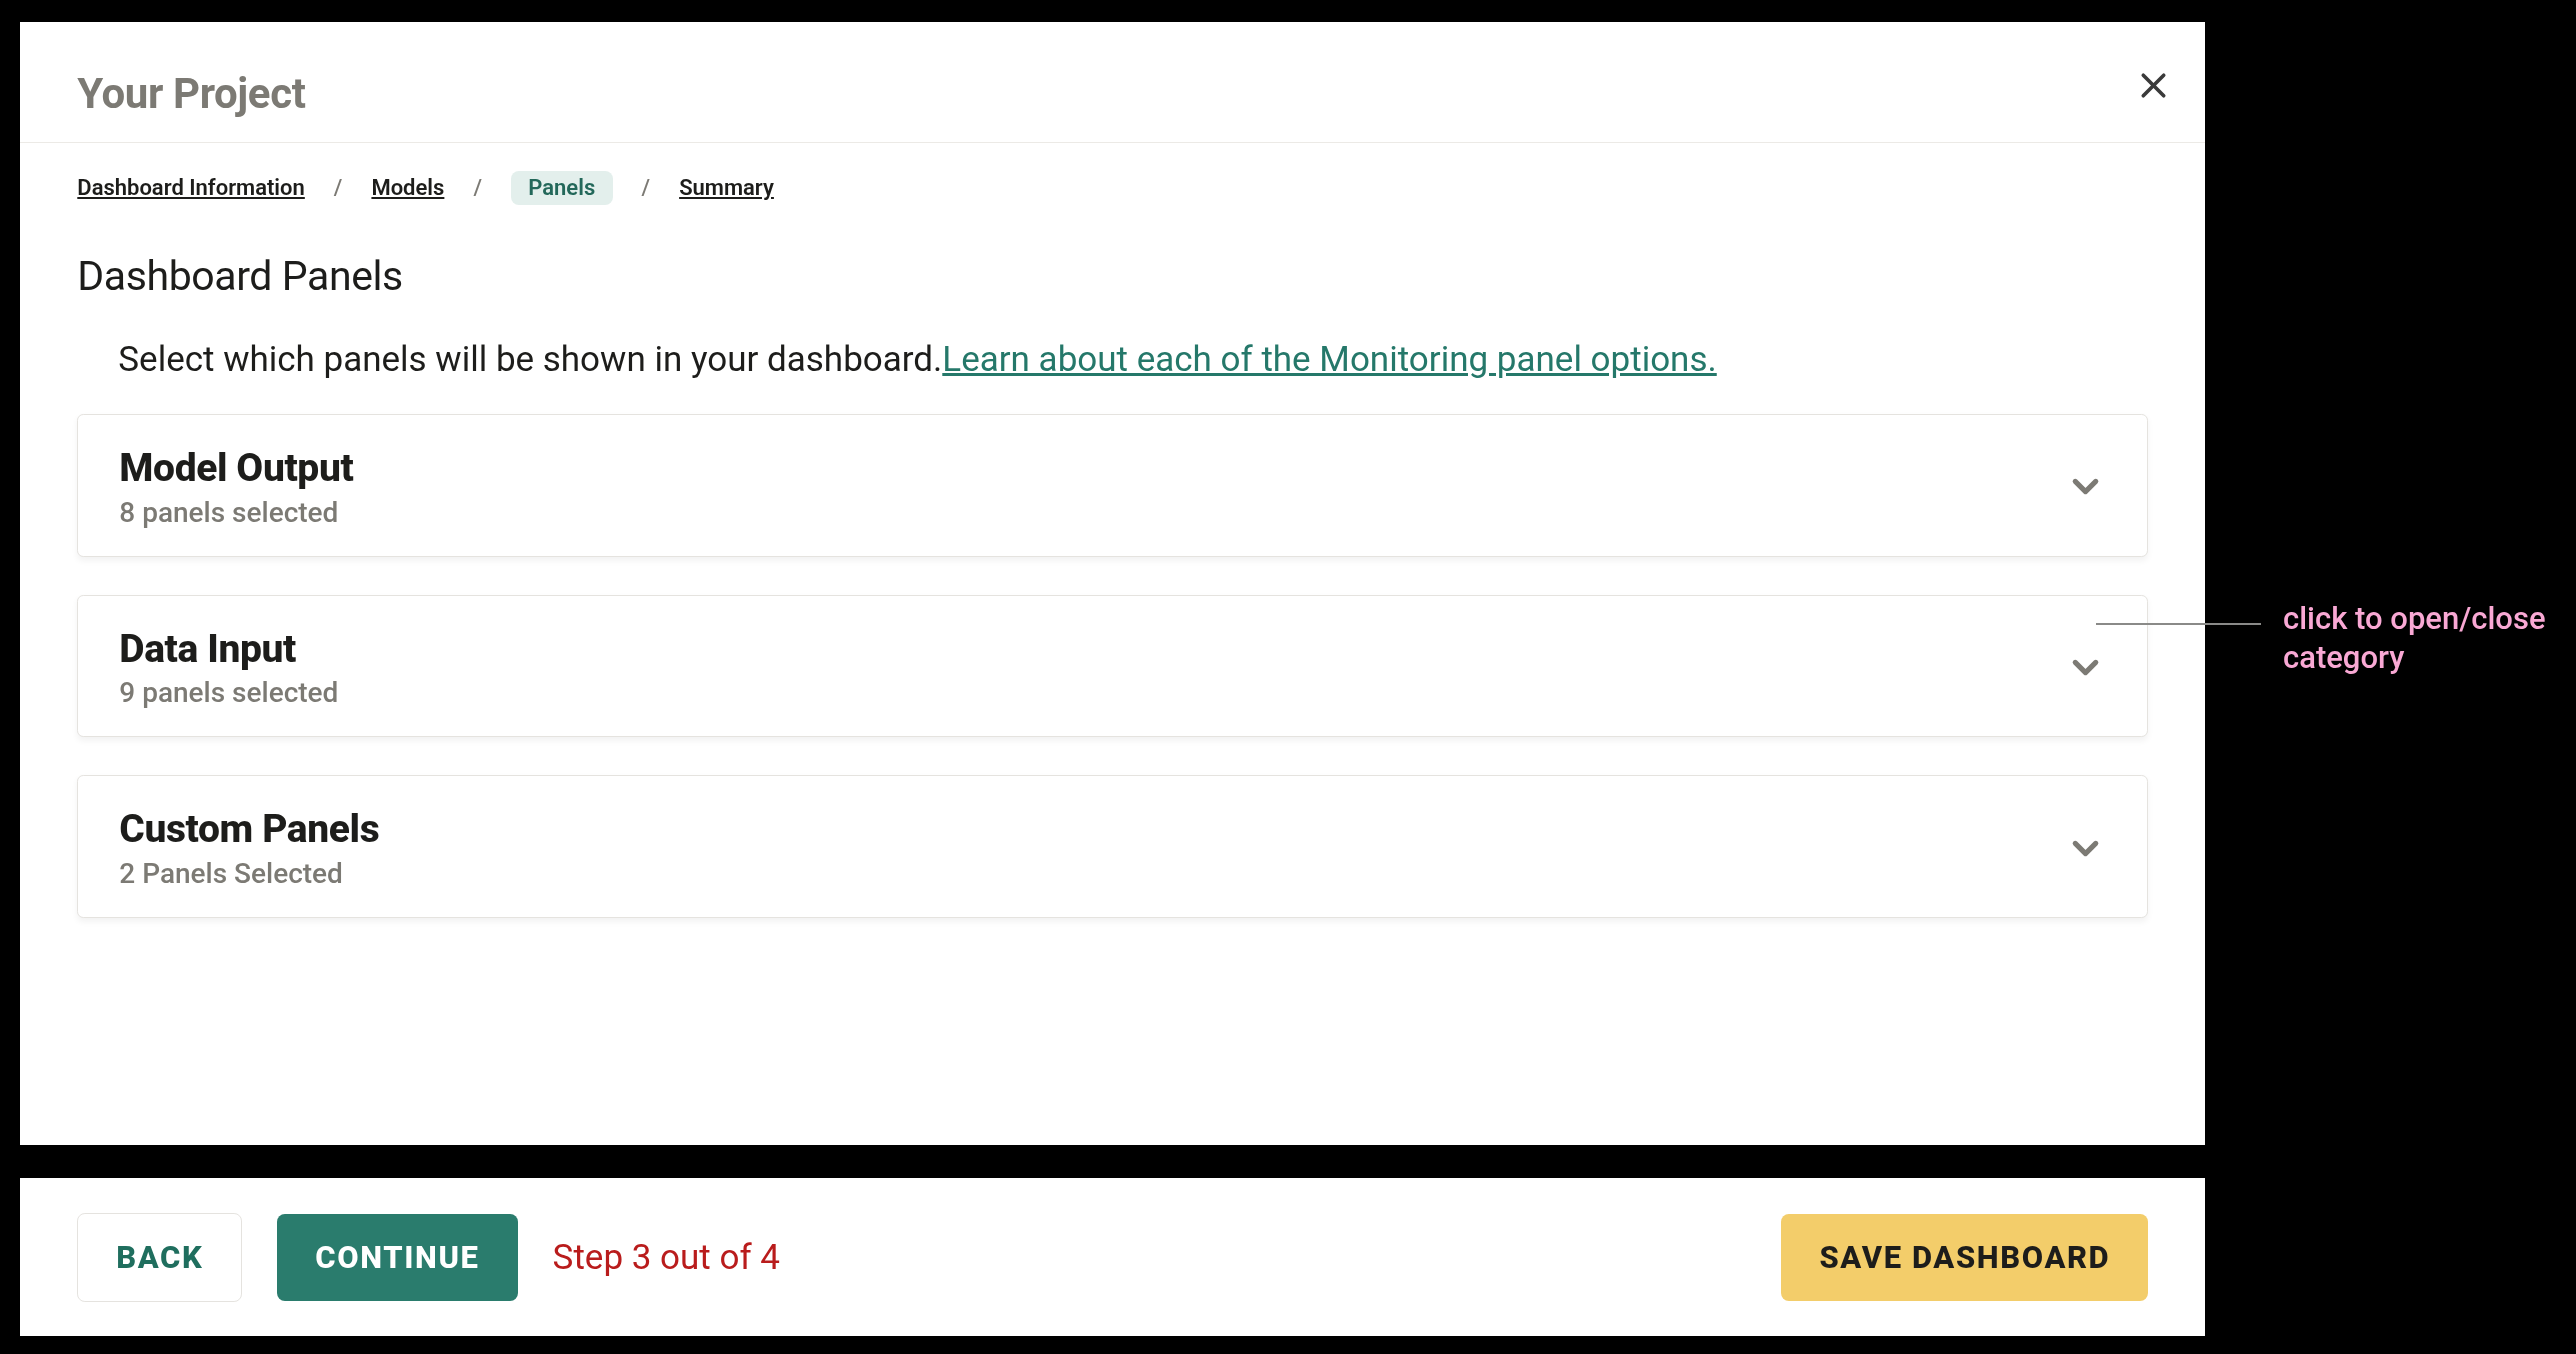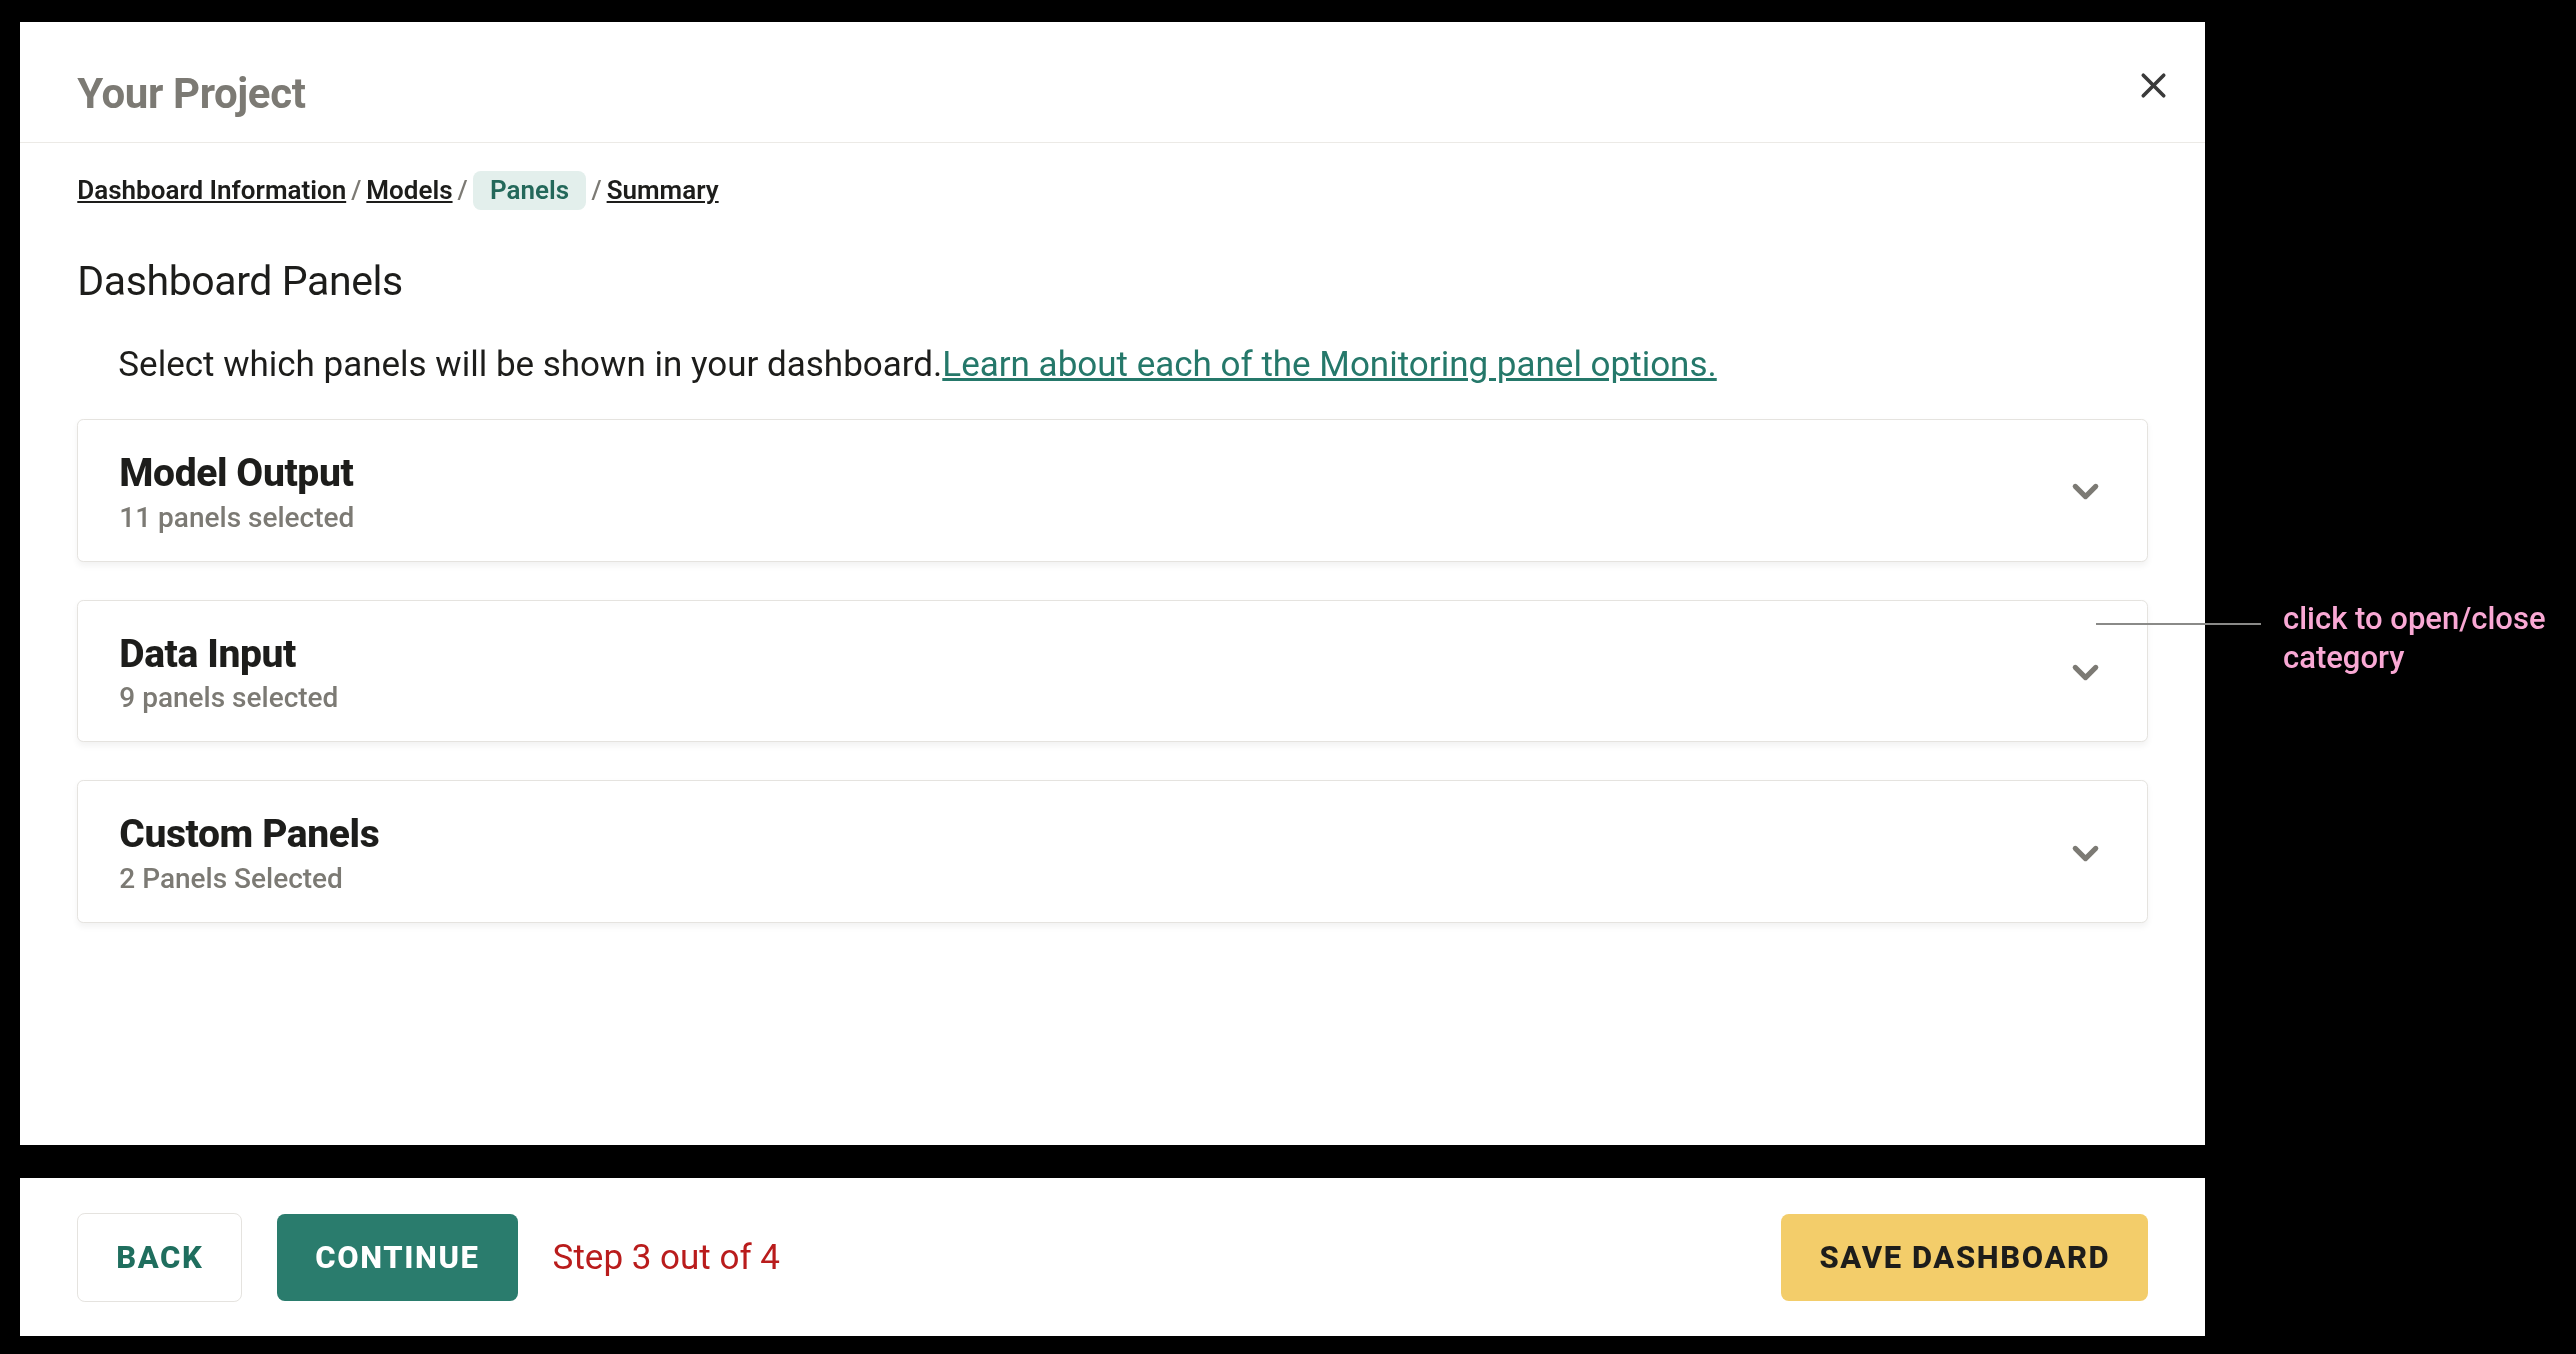--- a/index.html
+++ b/index.html
@@ -71,23 +71,23 @@
     align-items: center;
     justify-content: center;
     color: #3a3a3a;
     cursor: pointer;
   }
   .close-x svg { width: 35px; height: 35px; }
 
   .breadcrumb {
     display: flex;
     align-items: center;
-    gap: 5px;
+    gap: 29px;
     padding: 28px 57px 15.7px 57px;
-    font-size: 26px;
+    font-size: 22px;
   }
   .crumb {
     text-decoration: underline;
     color: #1d1d1b;
     font-weight: 600;
     cursor: pointer;
   }
   .crumb.active {
     background: #e3efec;
     color: #23685a;
@@ -265,21 +265,21 @@
             <p class="section-desc">
               <span>Select which panels will be shown in your dashboard.</span><a class="inline-link">Learn about each of the Monitoring panel options.</a>
             </p>
           </div>
 
           <div class="cards">
 
             <div class="card">
               <div class="card-text">
                 <div class="card-title">Model Output</div>
-                <div class="card-sub">11 panels selected</div>
+                <div class="card-sub">8 panels selected</div>
               </div>
               <span class="chevron">
                 <svg viewBox="0 0 24 24" fill="none" stroke="currentColor" stroke-width="3" stroke-linecap="round" stroke-linejoin="round">
                     <polyline points="6 9 12 15 18 9"></polyline>
                   </svg>
               </span>
             </div>
 
             <div class="card">
               <div class="card-text">

